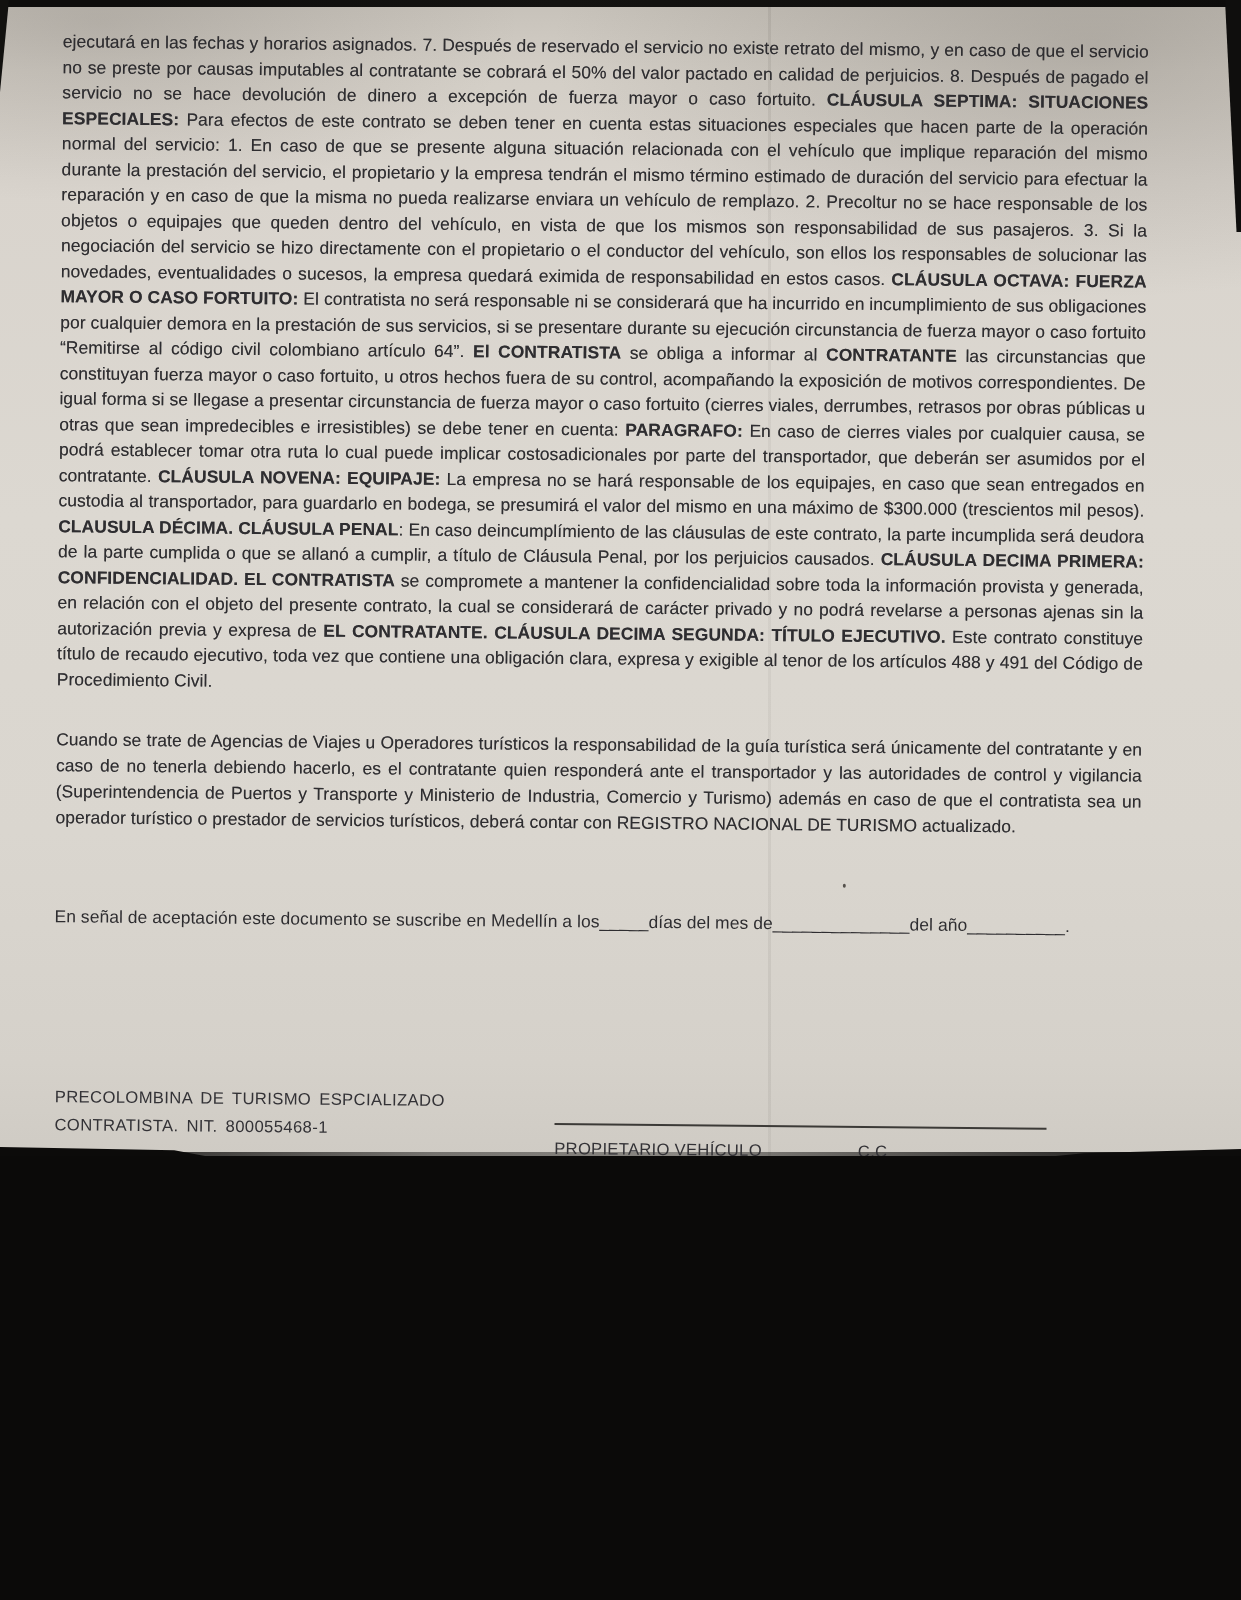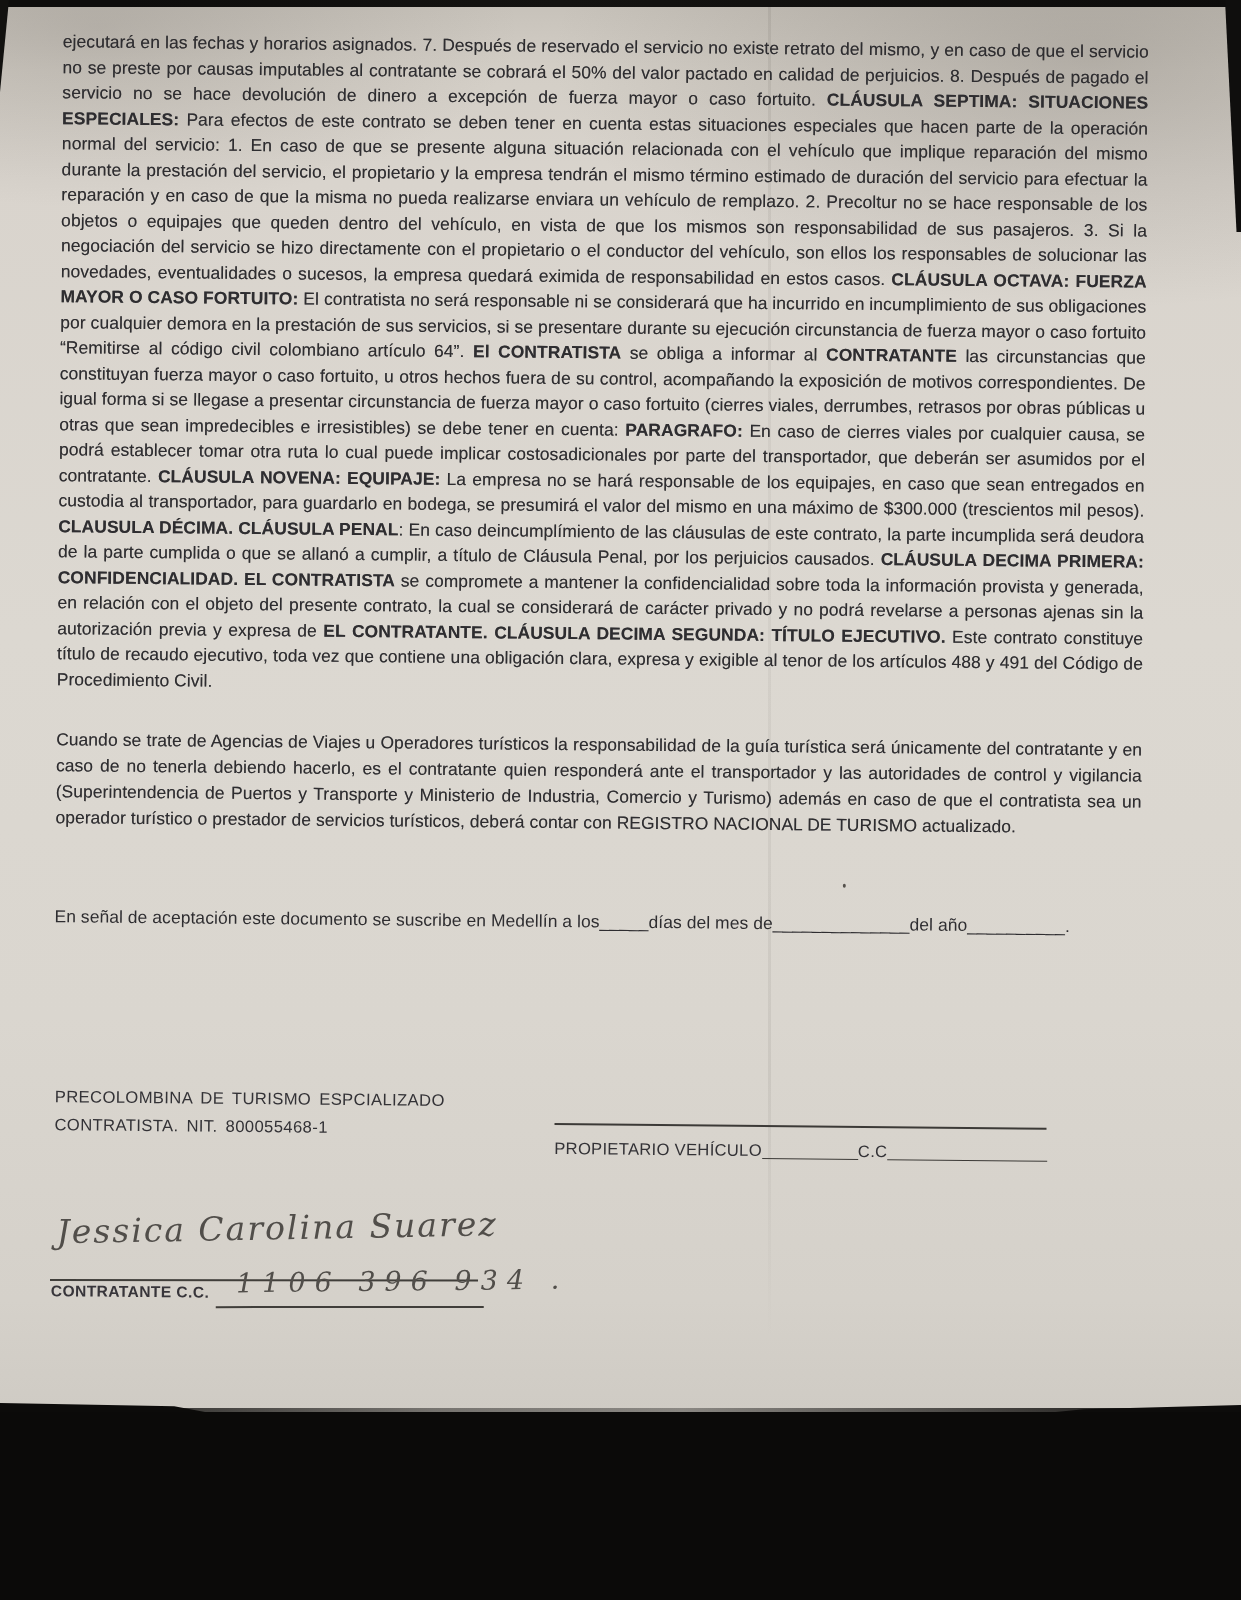--- a/index.html
+++ b/index.html
@@ -1,17 +1,17 @@
 <!DOCTYPE html>
 <html><head>
 <meta charset="utf-8">
 <style>
   html,body{margin:0;padding:0;background:#0b0a09;}
   .stage{
-    position:relative;width:1241px;height:1412px;overflow:hidden;
+    position:relative;width:1241px;height:1156px;overflow:hidden;
     background:#fef9c3;
     font-family:"Liberation Sans", sans-serif;
   }
   .paper{
     position:absolute;inset:0;
     background:
       radial-gradient(ellipse 900px 420px at 88% 4%, rgba(104,99,92,.30), rgba(104,99,92,0) 60%),
       radial-gradient(ellipse 700px 300px at 8% 2%, rgba(96,91,85,.22), rgba(96,91,85,0) 60%),
       linear-gradient(180deg, #c6c1b9 0px, #d3cec6 70px, #d9d4cd 180px, #dcd8d1 45%, #dad6cf 72%, #d5d1ca 92%, #cfcbc4 100%);
   }

